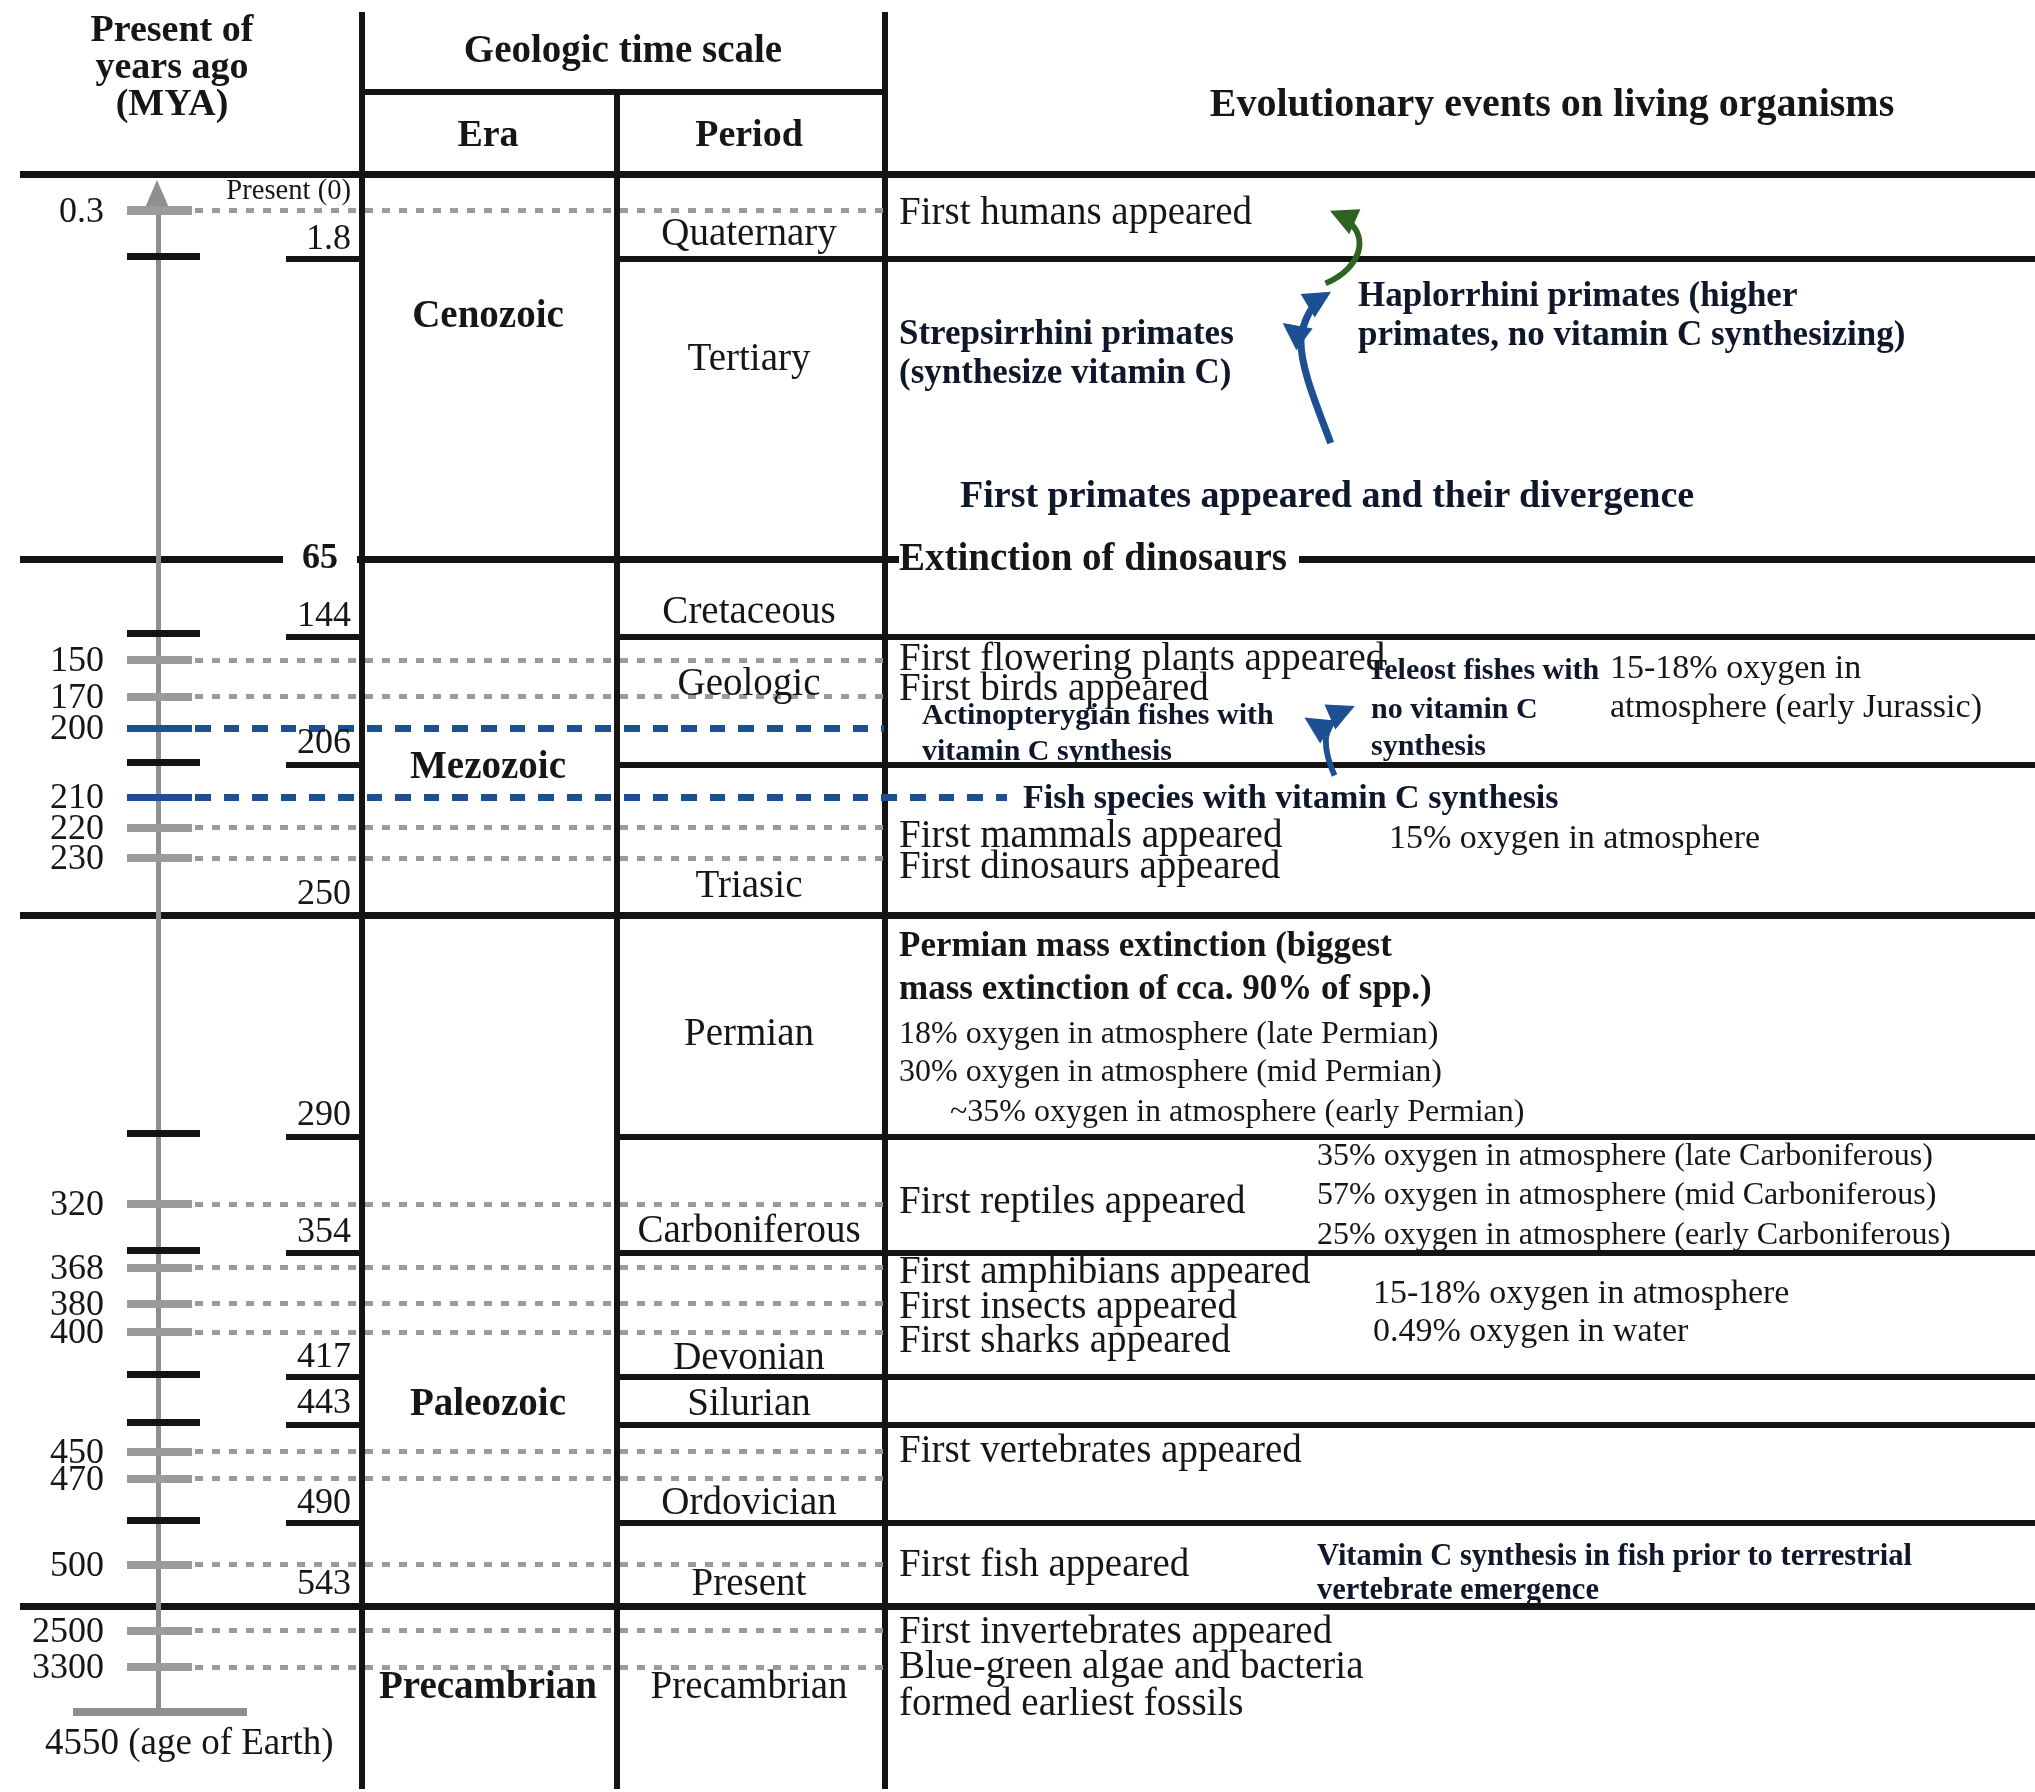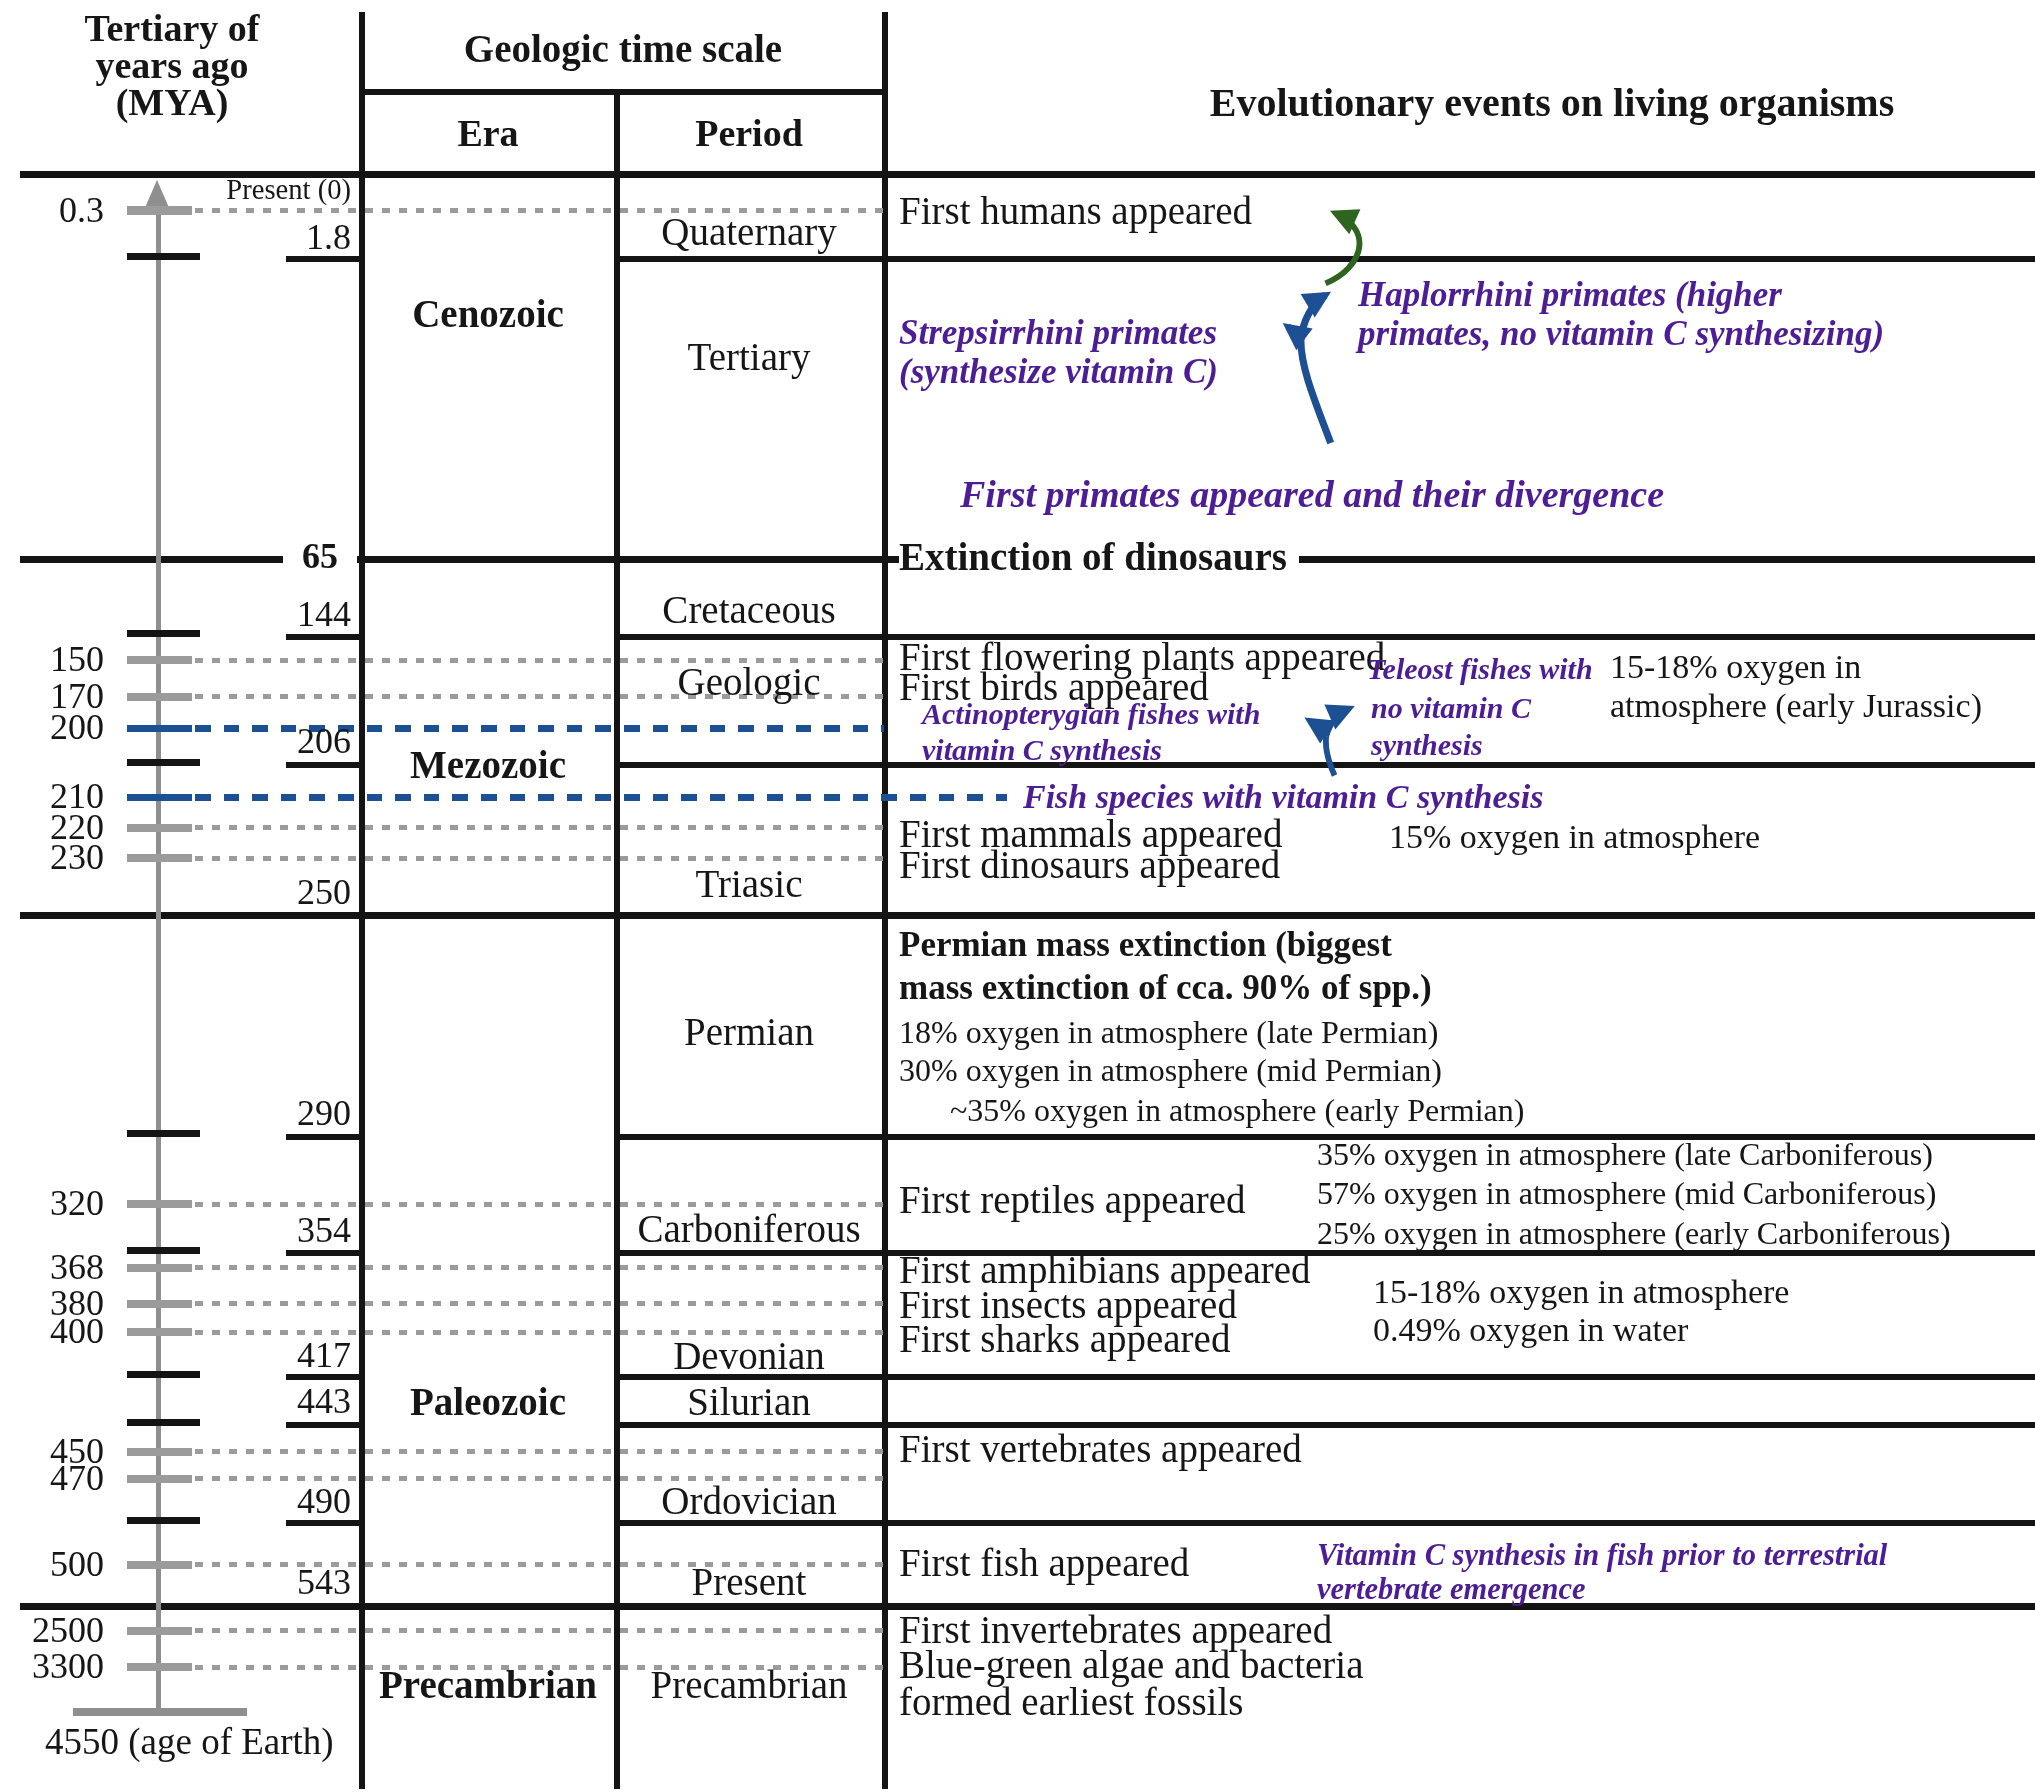--- a/index.html
+++ b/index.html
@@ -6,41 +6,41 @@
   #root{position:relative;width:2035px;height:1793px;background:#ffffff;overflow:hidden;
         font-family:"Liberation Serif","DejaVu Serif",serif;color:#161616;}
   .t{position:absolute;white-space:nowrap;transform:translateY(-50%);line-height:1.05;}
   .ctr{transform:translate(-50%,-50%);}
   .b{font-weight:bold;}
   .num{width:104px;left:0;text-align:right;font-size:36px;}
   .innum{width:130px;left:221px;text-align:right;font-size:36px;}
   .era{font-size:39px;font-weight:bold;}
   .period{font-size:39px;}
   .event{font-size:39px;left:899px;}
-  .blue{color:#4c1d95;font-weight:bold;font-style:italic;}
+  .blue{color:#0f172a;font-weight:bold;}
   .oxy{font-size:32px;}
   .hl{position:absolute;background:#141414;height:5.8px;}
   .thick{height:7.1px;}
   .vl{position:absolute;background:#141414;width:5.8px;}
   .tickb{position:absolute;left:127px;width:73px;height:6.5px;background:#141414;}
   .tickg{position:absolute;left:127px;width:65px;height:7.8px;background:#9b9b9b;}
   .tickbl{position:absolute;left:127px;width:65px;height:7.1px;background:#1d4f93;}
   .dg{position:absolute;left:195px;width:689px;height:5.2px;
       background:repeating-linear-gradient(90deg,#9b9b9b 0 8.4px,rgba(0,0,0,0) 8.4px 17px);}
   .db{position:absolute;left:195px;height:6.5px;
       background:repeating-linear-gradient(90deg,#1d4f93 0 15.6px,rgba(0,0,0,0) 15.6px 28.6px);}
   .whitebg{background:#ffffff;padding:0 11.7px 0 0;}
   svg.overlay{position:absolute;left:0;top:0;}
 </style>
 </head>
 <body>
 
 <div id="root">
 
-  <div class="t ctr b" style="left:172px;top:28.6px;font-size:38px;">Tertiary of</div>
+  <div class="t ctr b" style="left:172px;top:28.6px;font-size:38px;">Present of</div>
   <div class="t ctr b" style="left:172px;top:66px;font-size:38px;">years ago</div>
   <div class="t ctr b" style="left:172px;top:103px;font-size:38px;">(MYA)</div>
   <div class="t ctr b" style="left:623px;top:49px;font-size:39px;">Geologic time scale</div>
   <div class="t ctr b" style="left:488px;top:134px;font-size:38px;text-align:center;">Era</div>
   <div class="t ctr b" style="left:749px;top:134px;font-size:38px;">Period</div>
   <div class="t ctr b" style="left:1552px;top:103px;font-size:40px;">Evolutionary events on living organisms</div>
 
   <div class="vl" style="left:359px;top:11.7px;height:1777px;"></div>
   <div class="vl" style="left:614px;top:89px;height:1700px;"></div>
   <div class="vl" style="left:882px;top:11.7px;height:1777px;"></div>

